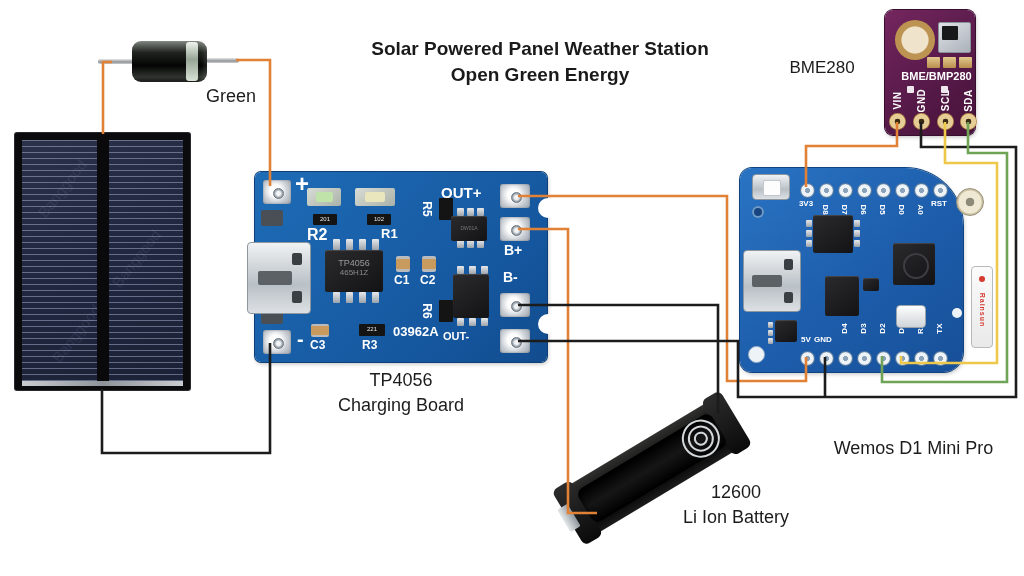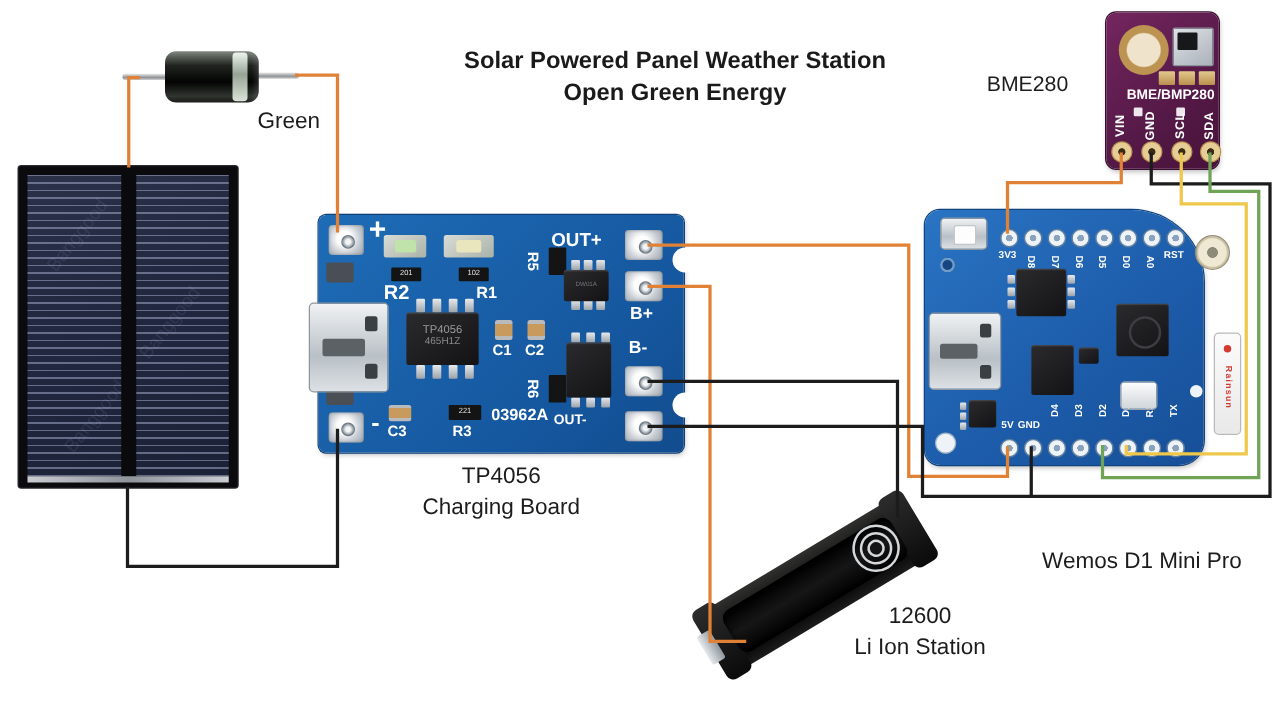--- a/index.html
+++ b/index.html
@@ -343,18 +343,18 @@
   </div>
   <div class="abs note note-diode">
     <div>Green</div>
   </div>
   <div class="abs note note-charger">
     <div>TP4056</div>
       <div>Charging Board</div>
   </div>
   <div class="abs note note-battery">
     <div>12600</div>
-      <div>Li Ion Station</div>
+      <div>Li Ion Battery</div>
   </div>
   <div class="abs note note-wemos">Wemos D1 Mini Pro</div>
   <div class="abs note note-bme">BME280</div>
 
 </div>
 
 </body></html>

